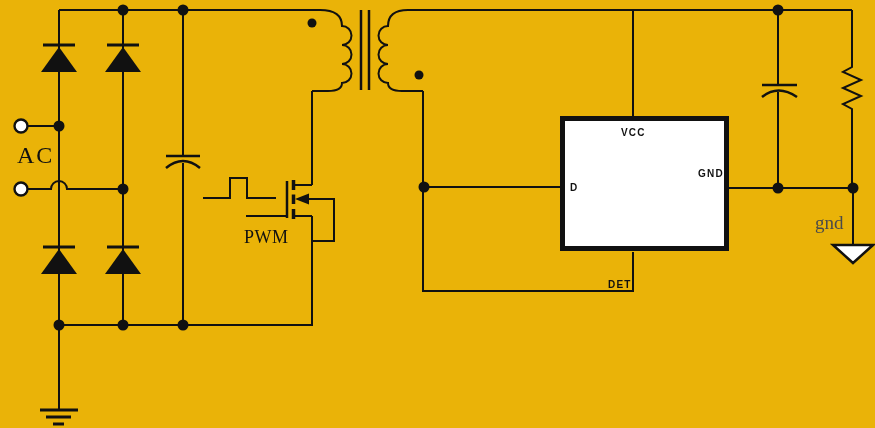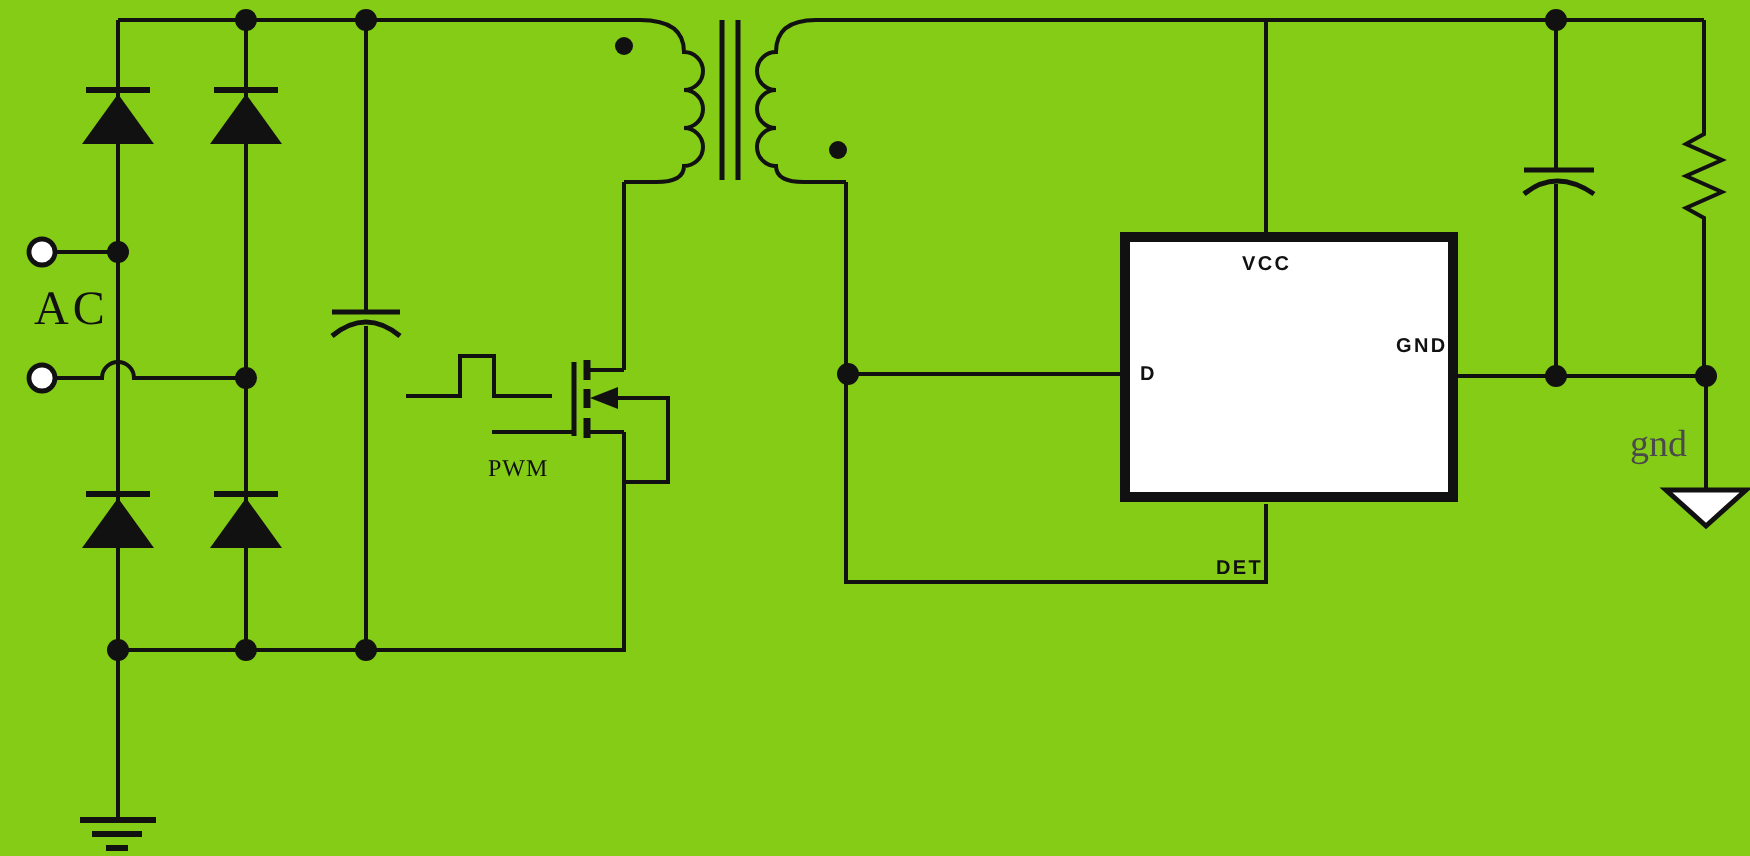--- a/index.html
+++ b/index.html
@@ -1,26 +1,26 @@
 <!DOCTYPE html>
 <html><head>
 <meta charset="utf-8">
 <style>
   html,body { margin:0; padding:0; background:#ffffff; }
   .stage {
     position:relative;
     width:875px; height:428px;
-    background:#84cc16;
+    background:#eab308;
     overflow:hidden;
     font-family:"Liberation Serif", serif;
   }
   .stage svg { position:absolute; left:0; top:0; }
   .lbl { position:absolute; color:#111; white-space:nowrap; line-height:1; }
   .lbl-ac  { left:17px;  top:143px; font-size:24px; letter-spacing:2px; }
-  .lbl-pwm { left:244px; top:228px; font-size:12px; letter-spacing:0.5px; }
+  .lbl-pwm { left:244px; top:228px; font-size:18px; letter-spacing:0.5px; }
   .lbl-gnd { left:815px; top:213px; font-size:19px; color:#4a4a4a; }
   .ic-box {
     position:absolute; left:560px; top:116px;
     width:169px; height:135px;
     border:5px solid #111; background:#ffffff;
     box-sizing:border-box;
   }
   .pin {
     position:absolute;
     font-family:"Liberation Sans", sans-serif;

